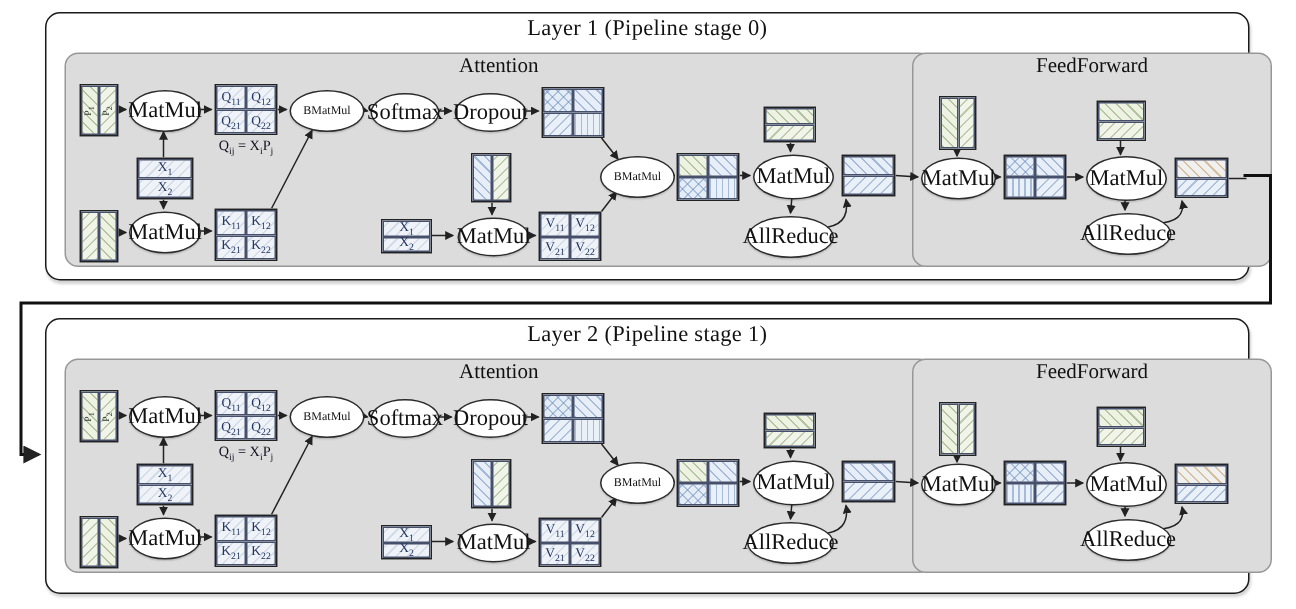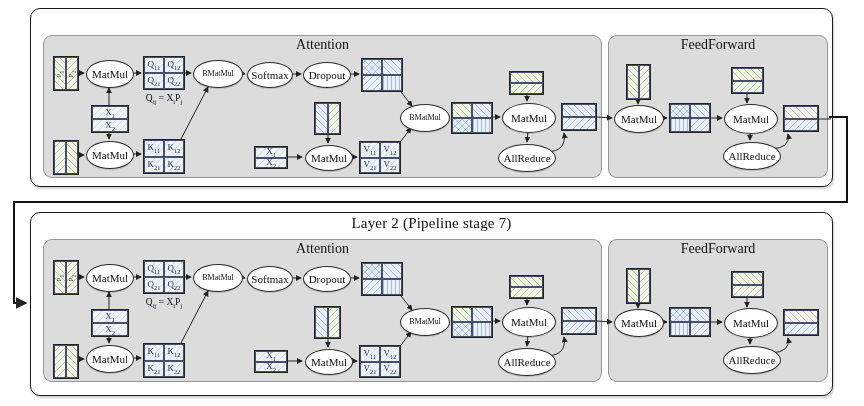--- a/index.html
+++ b/index.html
@@ -5,26 +5,26 @@
   html,body{margin:0;padding:0;background:#fff;}
   #stage{position:relative;width:864px;height:406px;background:#fff;overflow:hidden;
          font-family:"Liberation Serif",serif;color:#111;}
   .layer{position:absolute;left:30px;width:801px;background:#fff;border:1.6px solid #1a1a1a;
          border-radius:10px;box-shadow:1px 2px 2px rgba(0,0,0,.18);}
   #layer1{top:8px;height:177px;}
   #layer2{top:212px;height:182px;}
   .ltitle{position:absolute;top:2px;left:0;width:100%;text-align:center;
           font-size:15px;letter-spacing:.2px;}
   .panel{position:absolute;top:26px;height:141px;background:#dcdcdc;border:1px solid #979797;
-         border-radius:9px;}
+         border-radius:9px;padding-left:20px;}
   .panel.att{left:12px;width:557px;}
   .panel.ff{left:577px;width:218px;text-decoration:underline;}
   .ptitle{position:absolute;top:1px;left:0;width:100%;text-align:center;font-size:14px;}
   .op{position:absolute;background:#fff;border:1px solid #2b2b2b;border-radius:50%;
-      display:flex;align-items:center;justify-content:center;font-size:11px;line-height:1;
+      display:flex;align-items:center;justify-content:center;font-size:15px;line-height:1;
       box-shadow:0 1px 1px rgba(0,0,0,.15);}
   .blk{position:absolute;border:1.2px solid #222;box-sizing:border-box;background:#fff;}
   .cols{display:flex;flex-direction:row;}
   .rows{display:flex;flex-direction:column;}
   .grid2{display:grid;grid-template-columns:1fr 1fr;grid-template-rows:1fr 1fr;}
   .cell{flex:1;position:relative;border:0.5px solid #47506b;box-sizing:border-box;min-width:0;min-height:0;}
   .mcell{display:flex;align-items:center;justify-content:center;}
   .lbl{font-size:9px;color:#233660;white-space:nowrap;}
   .lbl sub, .eq sub{font-size:6.5px;}
   .rot{position:absolute;top:50%;left:50%;transform:translate(-50%,-50%) rotate(-90deg);
@@ -41,20 +41,21 @@
   .bv{background-color:#eaf0f8;background-image:repeating-linear-gradient(90deg,rgba(100,135,185,.5) 0 1px,transparent 1px 4px);}
   .bf{background-color:#eff3f8;background-image:repeating-linear-gradient(-45deg,rgba(110,140,185,.22) 0 1px,transparent 1px 5px);}
   .od{background-color:#f0f1ee;background-image:repeating-linear-gradient(45deg,rgba(195,150,100,.55) 0 1px,transparent 1px 5px);}
 </style>
 </head>
 <body>
 
 <div id="stage">
 
   <div class="layer" id="layer1">
+    <div class="ltitle">Layer 1 (Pipeline stage 0)</div>
     <div class="panel att">
       <div class="ptitle">Attention</div>
     </div>
     <div class="panel ff">
       <div class="ptitle">FeedForward</div>
     </div>
 
     <svg class="wires" width="801" height="177">
       <defs>
         <marker id="ah" markerWidth="7" markerHeight="7" refX="5.2" refY="3" orient="auto">
@@ -222,21 +223,21 @@
     </div>
     <div class="op" style="left:693px;top:95px;width:52px;height:28px">MatMul</div>
     <div class="op" style="left:692px;top:133px;width:56px;height:26px">AllReduce</div>
     <div class="blk rows" style="left:752px;top:96px;width:36px;height:27px">
       <div class="cell od"></div>
         <div class="cell bu"></div>
     </div>
   </div>
 
   <div class="layer" id="layer2">
-    <div class="ltitle">Layer 2 (Pipeline stage 7)</div>
+    <div class="ltitle">Layer 2 (Pipeline stage 1)</div>
     <div class="panel att">
       <div class="ptitle">Attention</div>
     </div>
     <div class="panel ff">
       <div class="ptitle">FeedForward</div>
     </div>
 
     <svg class="wires" width="801" height="182">
       <g stroke="#222" stroke-width="1" fill="none">
         <line x1="48" y1="64" x2="53" y2="64" marker-end="url(#ah)"></line>

